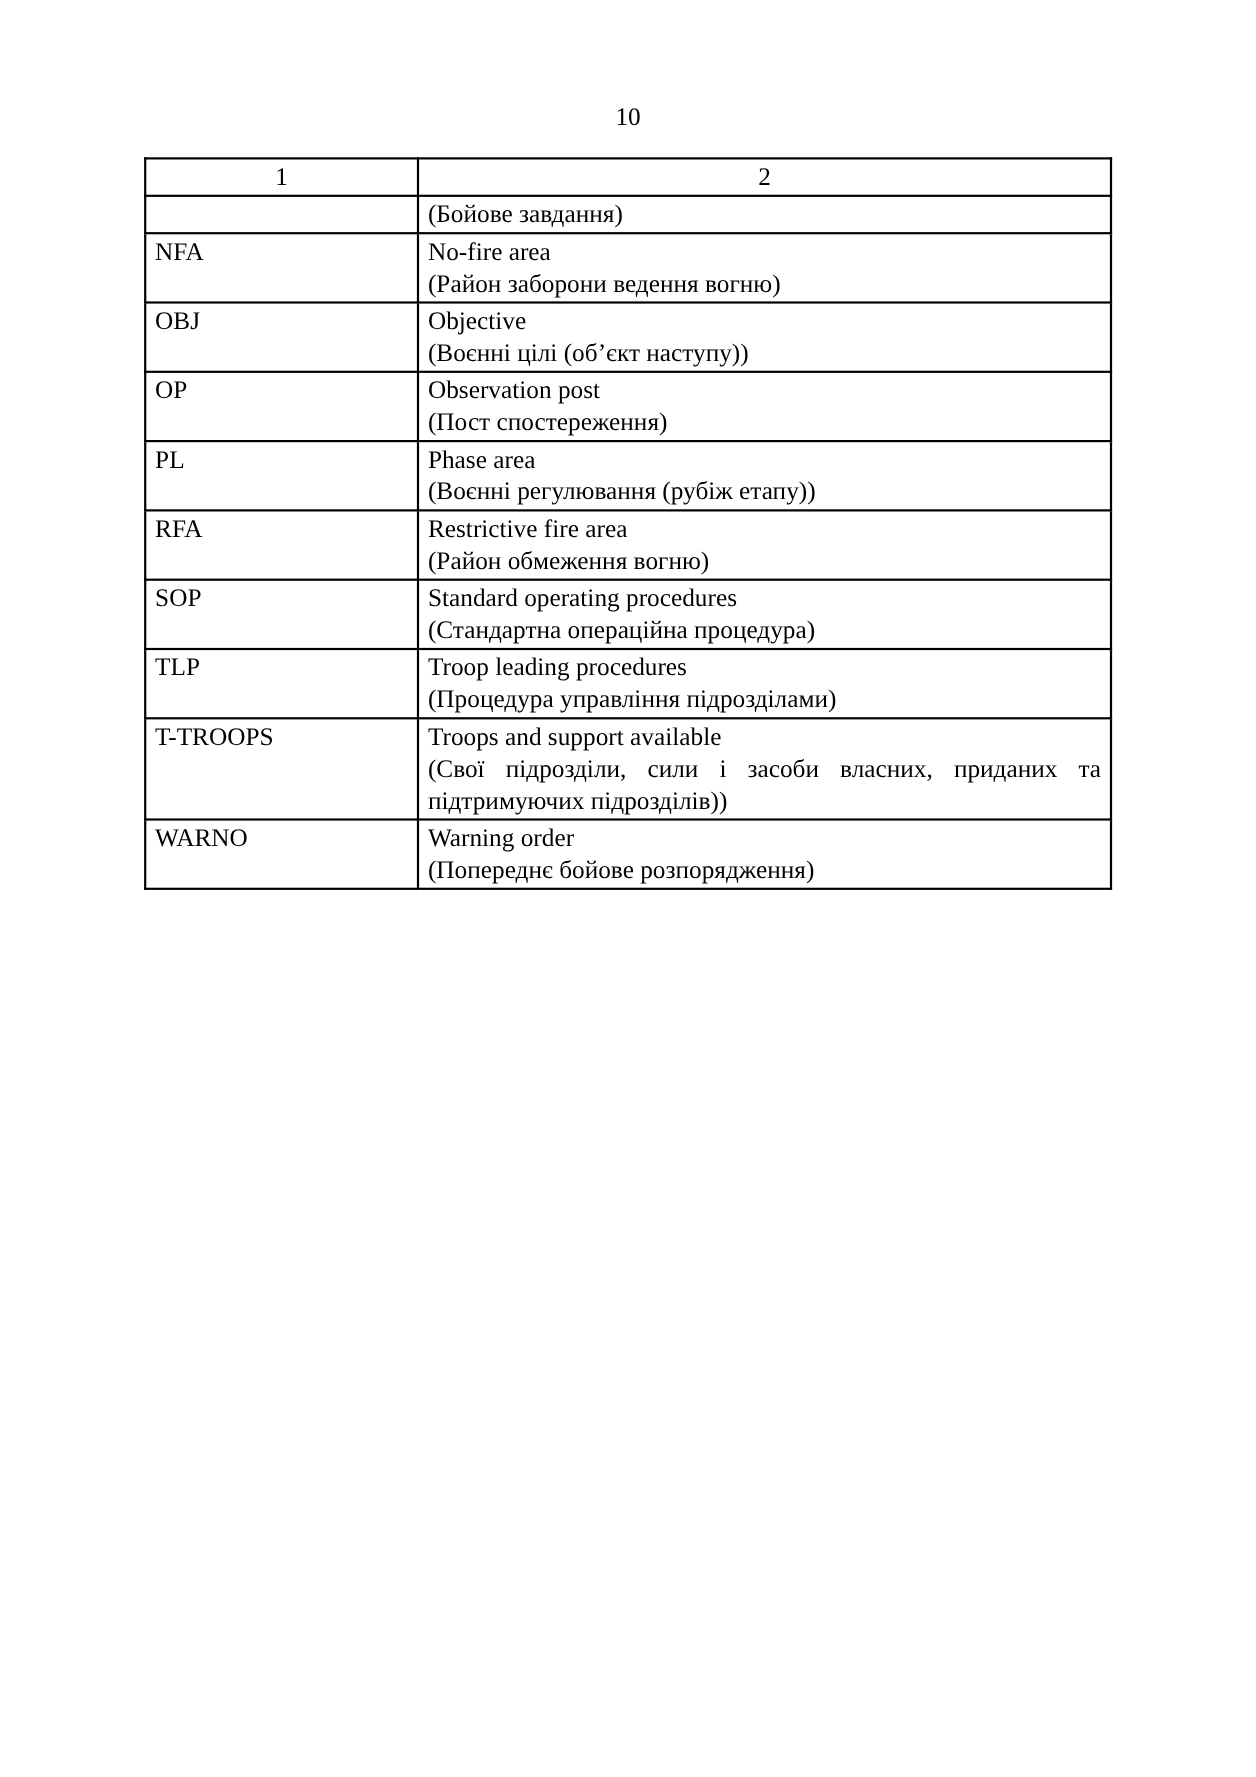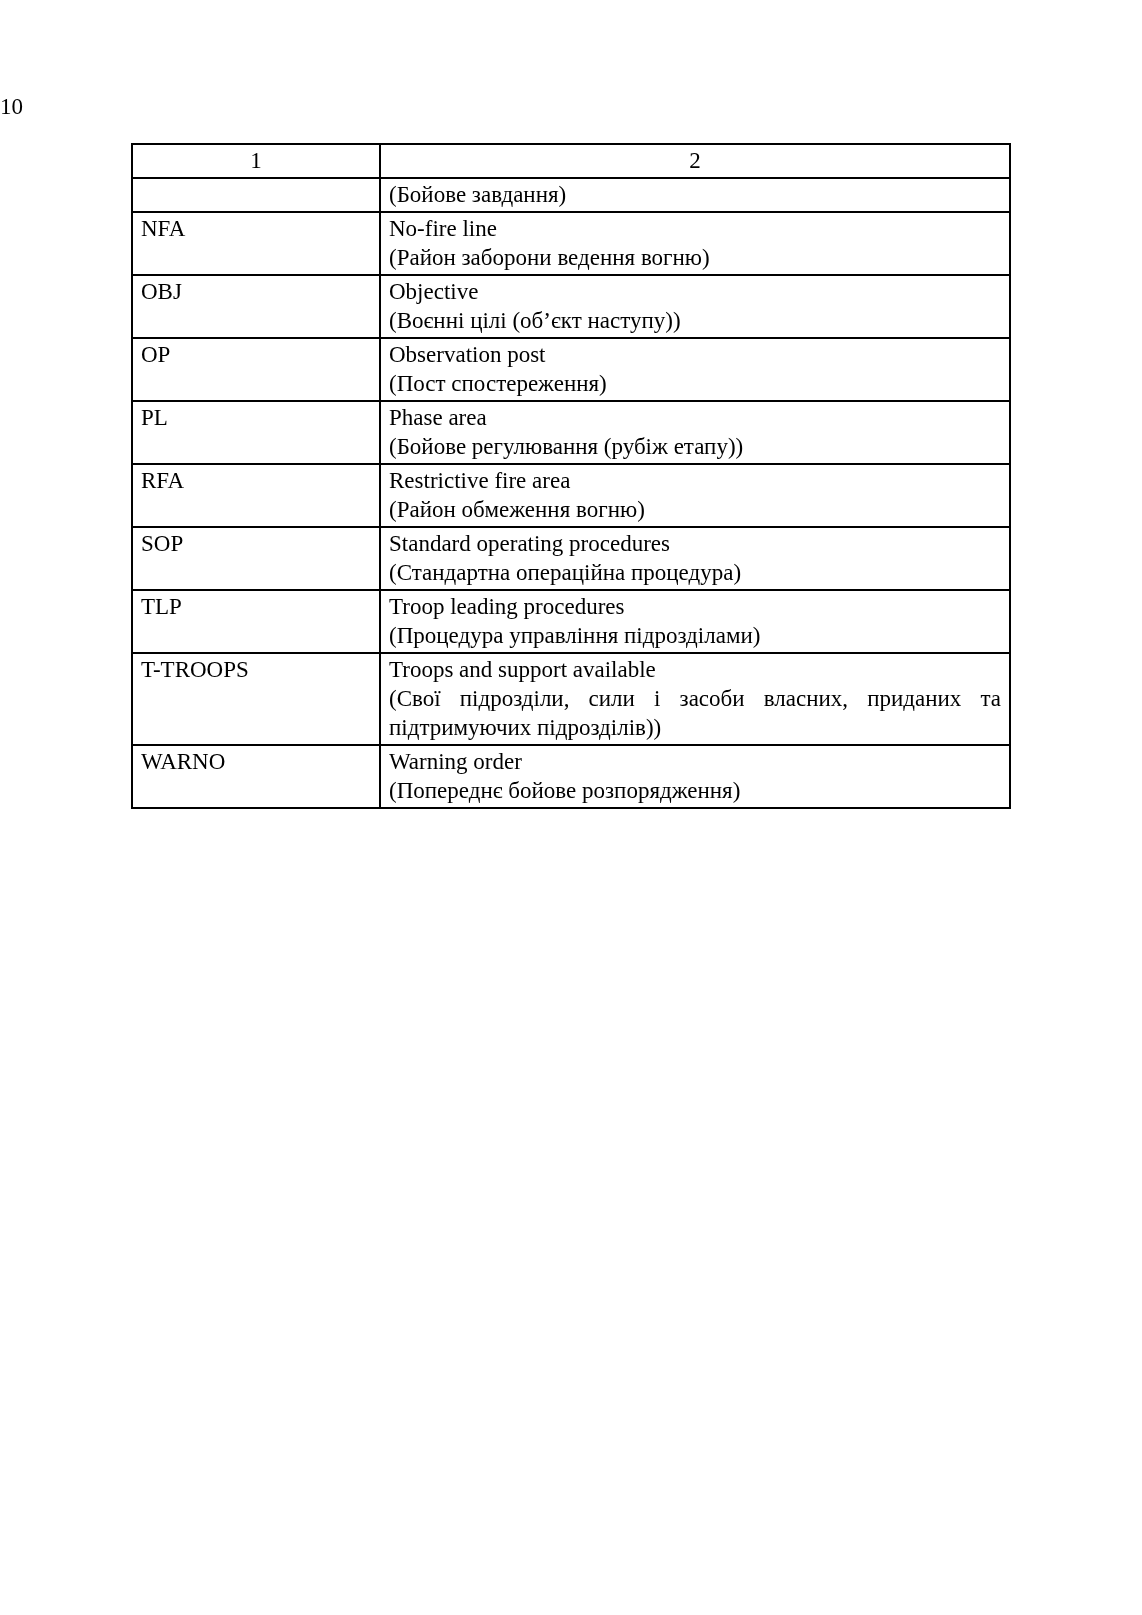--- a/index.html
+++ b/index.html
@@ -10,21 +10,21 @@
   body {
     width: 1142px;
     height: 1615px;
     font-family: "Liberation Serif", "DejaVu Serif", serif;
     color: #000000;
     position: relative;
     box-sizing: border-box;
   }
   .page-number {
     padding-top: 92px;
-    text-align: left;
+    text-align: center;
     font-size: 23px;
     line-height: 29px;
   }
   table.abbrev-table {
     border-collapse: collapse;
     margin: 22px auto 0 auto;
     width: 878px;
     table-layout: fixed;
   }
   table.abbrev-table td {
@@ -80,21 +80,21 @@
     <td class="abbr-cell"></td>
     <td class="def-cell">
 
       <div class="translation">(Бойове завдання)</div>
     </td>
   </tr>
 
   <tr>
     <td class="abbr-cell">NFA</td>
     <td class="def-cell">
-      <div class="term">No-fire line</div>
+      <div class="term">No-fire area</div>
       <div class="translation">(Район заборони ведення вогню)</div>
     </td>
   </tr>
 
   <tr>
     <td class="abbr-cell">OBJ</td>
     <td class="def-cell">
       <div class="term">Objective</div>
       <div class="translation">(Воєнні цілі (об’єкт наступу))</div>
     </td>
@@ -106,21 +106,21 @@
     <td class="def-cell">
       <div class="term">Observation post</div>
       <div class="translation">(Пост спостереження)</div>
     </td>
   </tr>
 
   <tr>
     <td class="abbr-cell">PL</td>
     <td class="def-cell">
       <div class="term">Phase area</div>
-      <div class="translation">(Бойове регулювання (рубіж етапу))</div>
+      <div class="translation">(Воєнні регулювання (рубіж етапу))</div>
     </td>
   </tr>
 
 
   <tr>
     <td class="abbr-cell">RFA</td>
     <td class="def-cell">
       <div class="term">Restrictive fire area</div>
       <div class="translation">(Район обмеження вогню)</div>
     </td>

